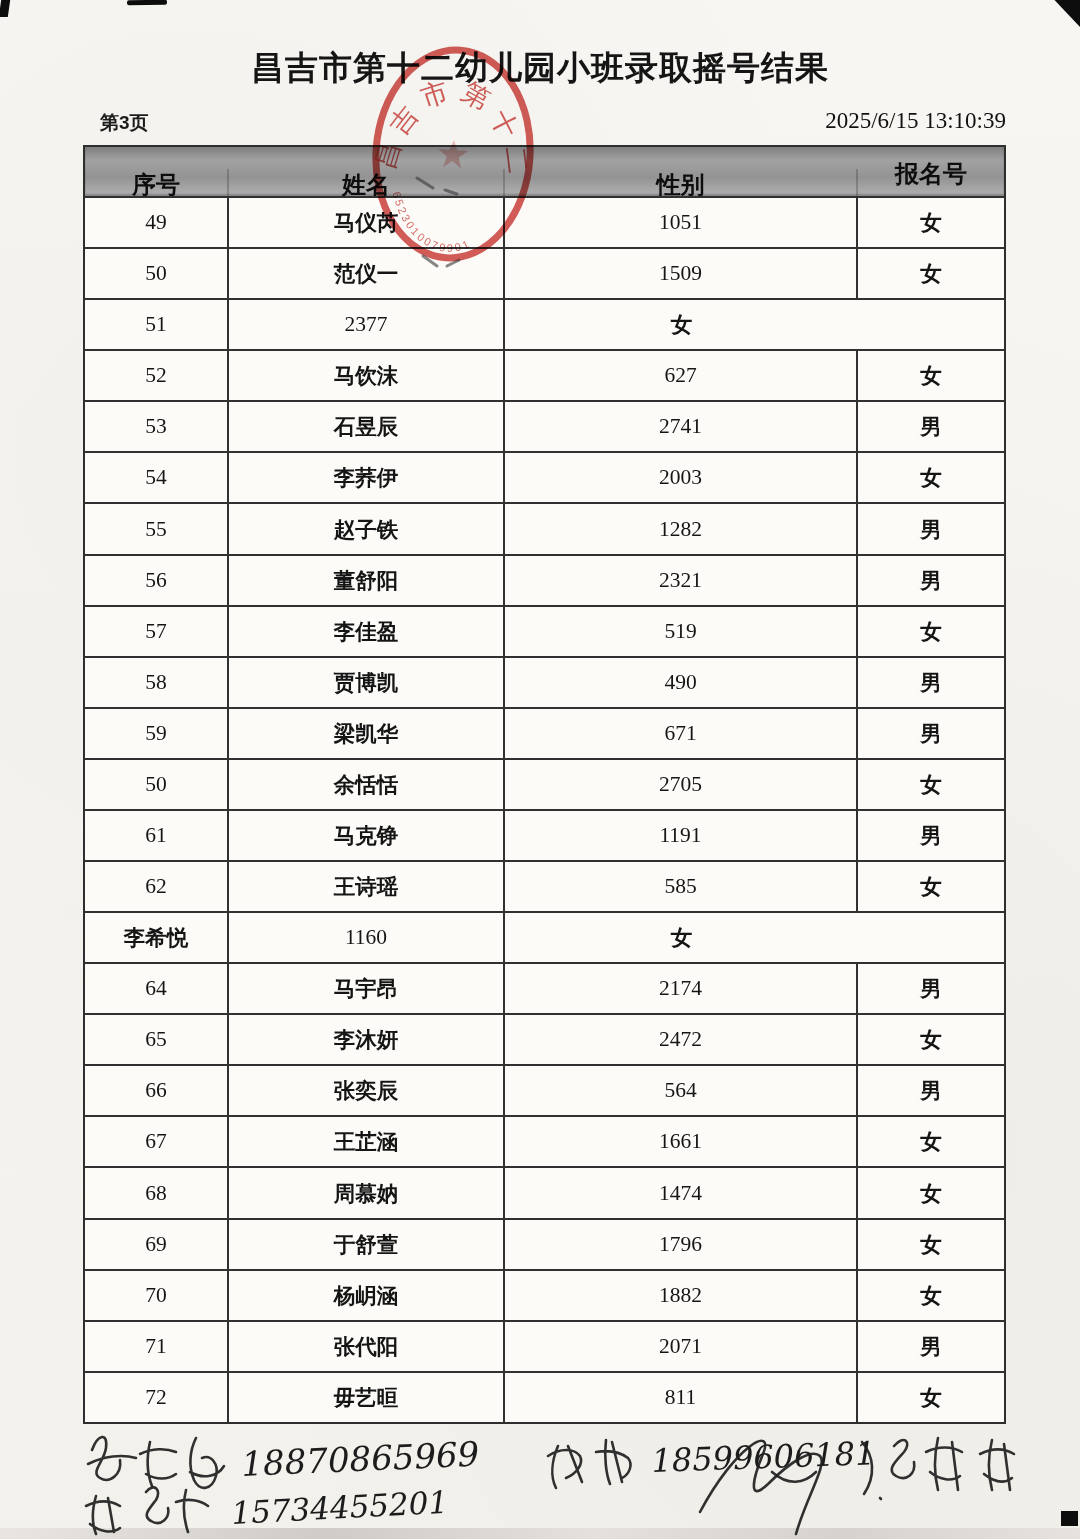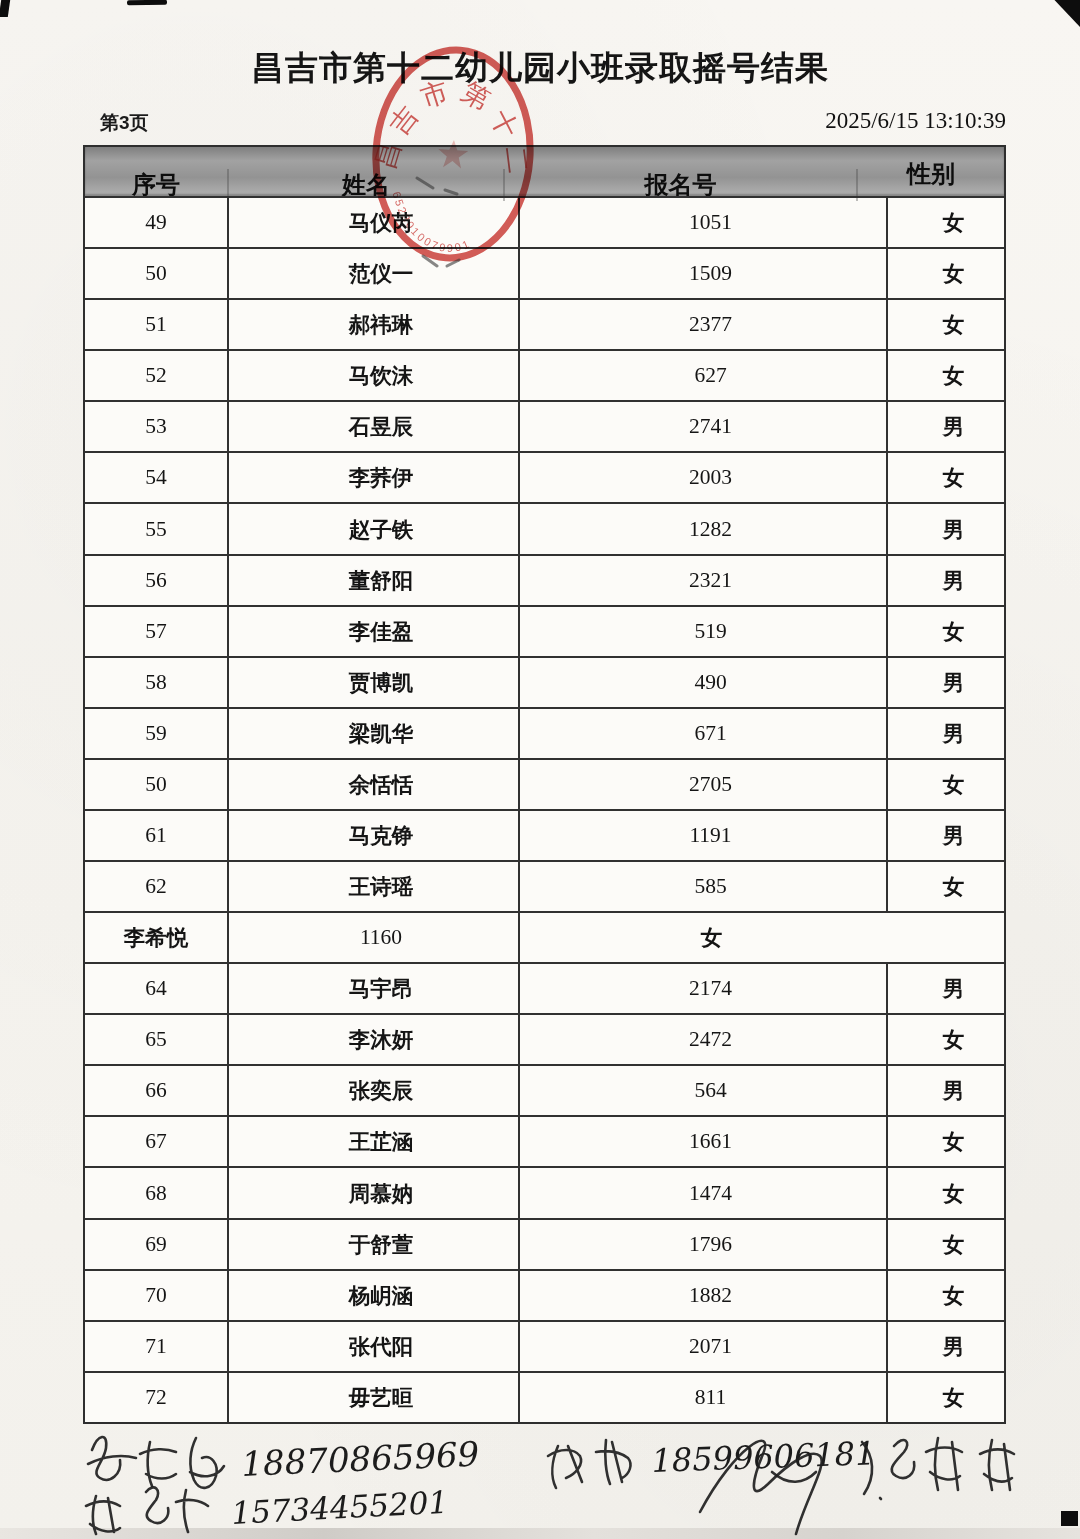--- a/index.html
+++ b/index.html
@@ -28,21 +28,21 @@
   .thead{
     height:49px;flex:0 0 49px;display:grid;grid-template-columns:144px 276px 353px 1fr;
     background:linear-gradient(180deg,#7f7f7f 0%,#a2a2a2 28%,#939393 62%,#b2b2b2 100%);
     box-shadow:inset 0 -2px 2px rgba(0,0,0,.25);
   }
   .hcell{display:flex;align-items:center;justify-content:center;
     font-family:"Liberation Sans","DejaVu Sans",sans-serif;
     font-size:24px;font-weight:700;color:#0d0d0d;}
   .hcell:not(:last-child){border-right:2px solid rgba(70,70,70,.35);margin-top:22px;}
   .tbody{flex:1;display:flex;flex-direction:column;}
-  .trow{flex:1;display:grid;grid-template-columns:144px 276px 353px 1fr;border-top:2.3px solid #313131;gap:15px;}
+  .trow{flex:1;display:grid;grid-template-columns:144px 276px 353px 1fr;border-top:2.3px solid #313131;}
   .cell{display:flex;align-items:center;justify-content:center;font-size:21.5px;color:#151515;}
   .cell:not(:last-child){border-right:2.3px solid #313131;}
   .c2,.c4{font-weight:600;}
   .stamp{position:absolute;left:334px;top:16px;width:238px;height:276px;
     transform:rotate(4deg);mix-blend-mode:multiply;pointer-events:none;}
   .stamp text{font-family:"Liberation Sans","DejaVu Sans",sans-serif;}
   .sig{position:absolute;left:0;top:1412px;width:1080px;height:127px;pointer-events:none;}
   .sig path{fill:none;stroke:#1f1f1f;stroke-width:2.6;stroke-linecap:round;stroke-linejoin:round;opacity:.92;}
   .sig text{fill:#1c1c1c;font-family:"DejaVu Serif","Liberation Serif",serif;font-style:italic;}
   .artifacts{position:absolute;left:395px;top:160px;width:90px;height:125px;pointer-events:none;}
@@ -68,40 +68,39 @@
   <div class="bottom-strip"></div>
 
   <div class="title">昌吉市第十二幼儿园小班录取摇号结果</div>
   <div class="page-no">第3页</div>
   <div class="timestamp">2025/6/15 13:10:39</div>
 
   <div class="table">
     <div class="thead">
       <div class="hcell">序号</div>
       <div class="hcell">姓名</div>
+      <div class="hcell">性别</div>
       <div class="hcell">报名号</div>
-      <div class="hcell">性别</div>
     </div>
     <div class="tbody">
 
     <div class="trow">
         <div class="cell c1">49</div>
         <div class="cell c2">马仪芮</div>
         <div class="cell c3">1051</div>
         <div class="cell c4">女</div>
       </div>
         <div class="trow">
         <div class="cell c1">50</div>
         <div class="cell c2">范仪一</div>
         <div class="cell c3">1509</div>
         <div class="cell c4">女</div>
       </div>
         <div class="trow">
         <div class="cell c1">51</div>
-        <div class="cell c2">郝祎琳</div>
         <div class="cell c3">2377</div>
         <div class="cell c4">女</div>
       </div>
         <div class="trow">
         <div class="cell c1">52</div>
         <div class="cell c2">马饮沫</div>
         <div class="cell c3">627</div>
         <div class="cell c4">女</div>
       </div>
         <div class="trow">

